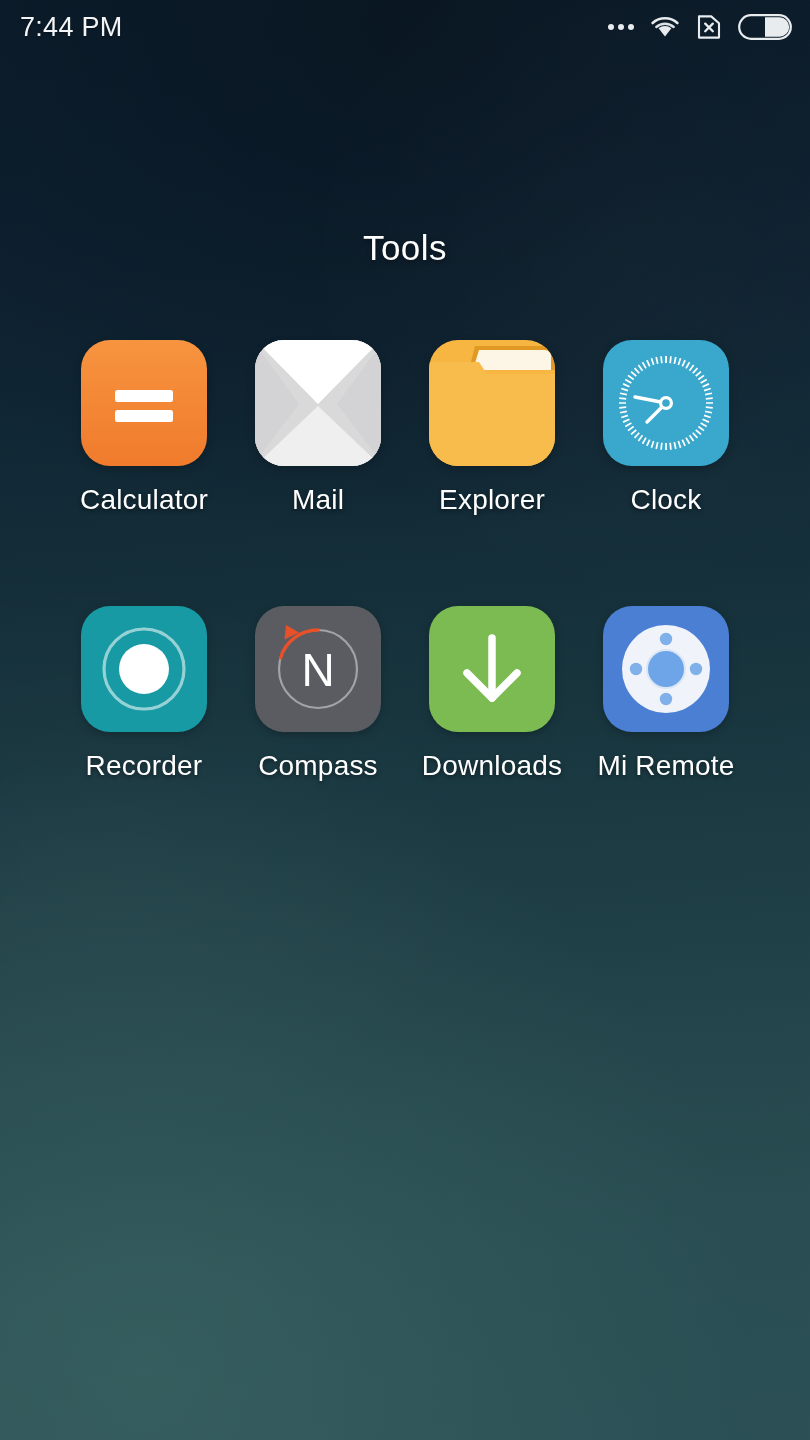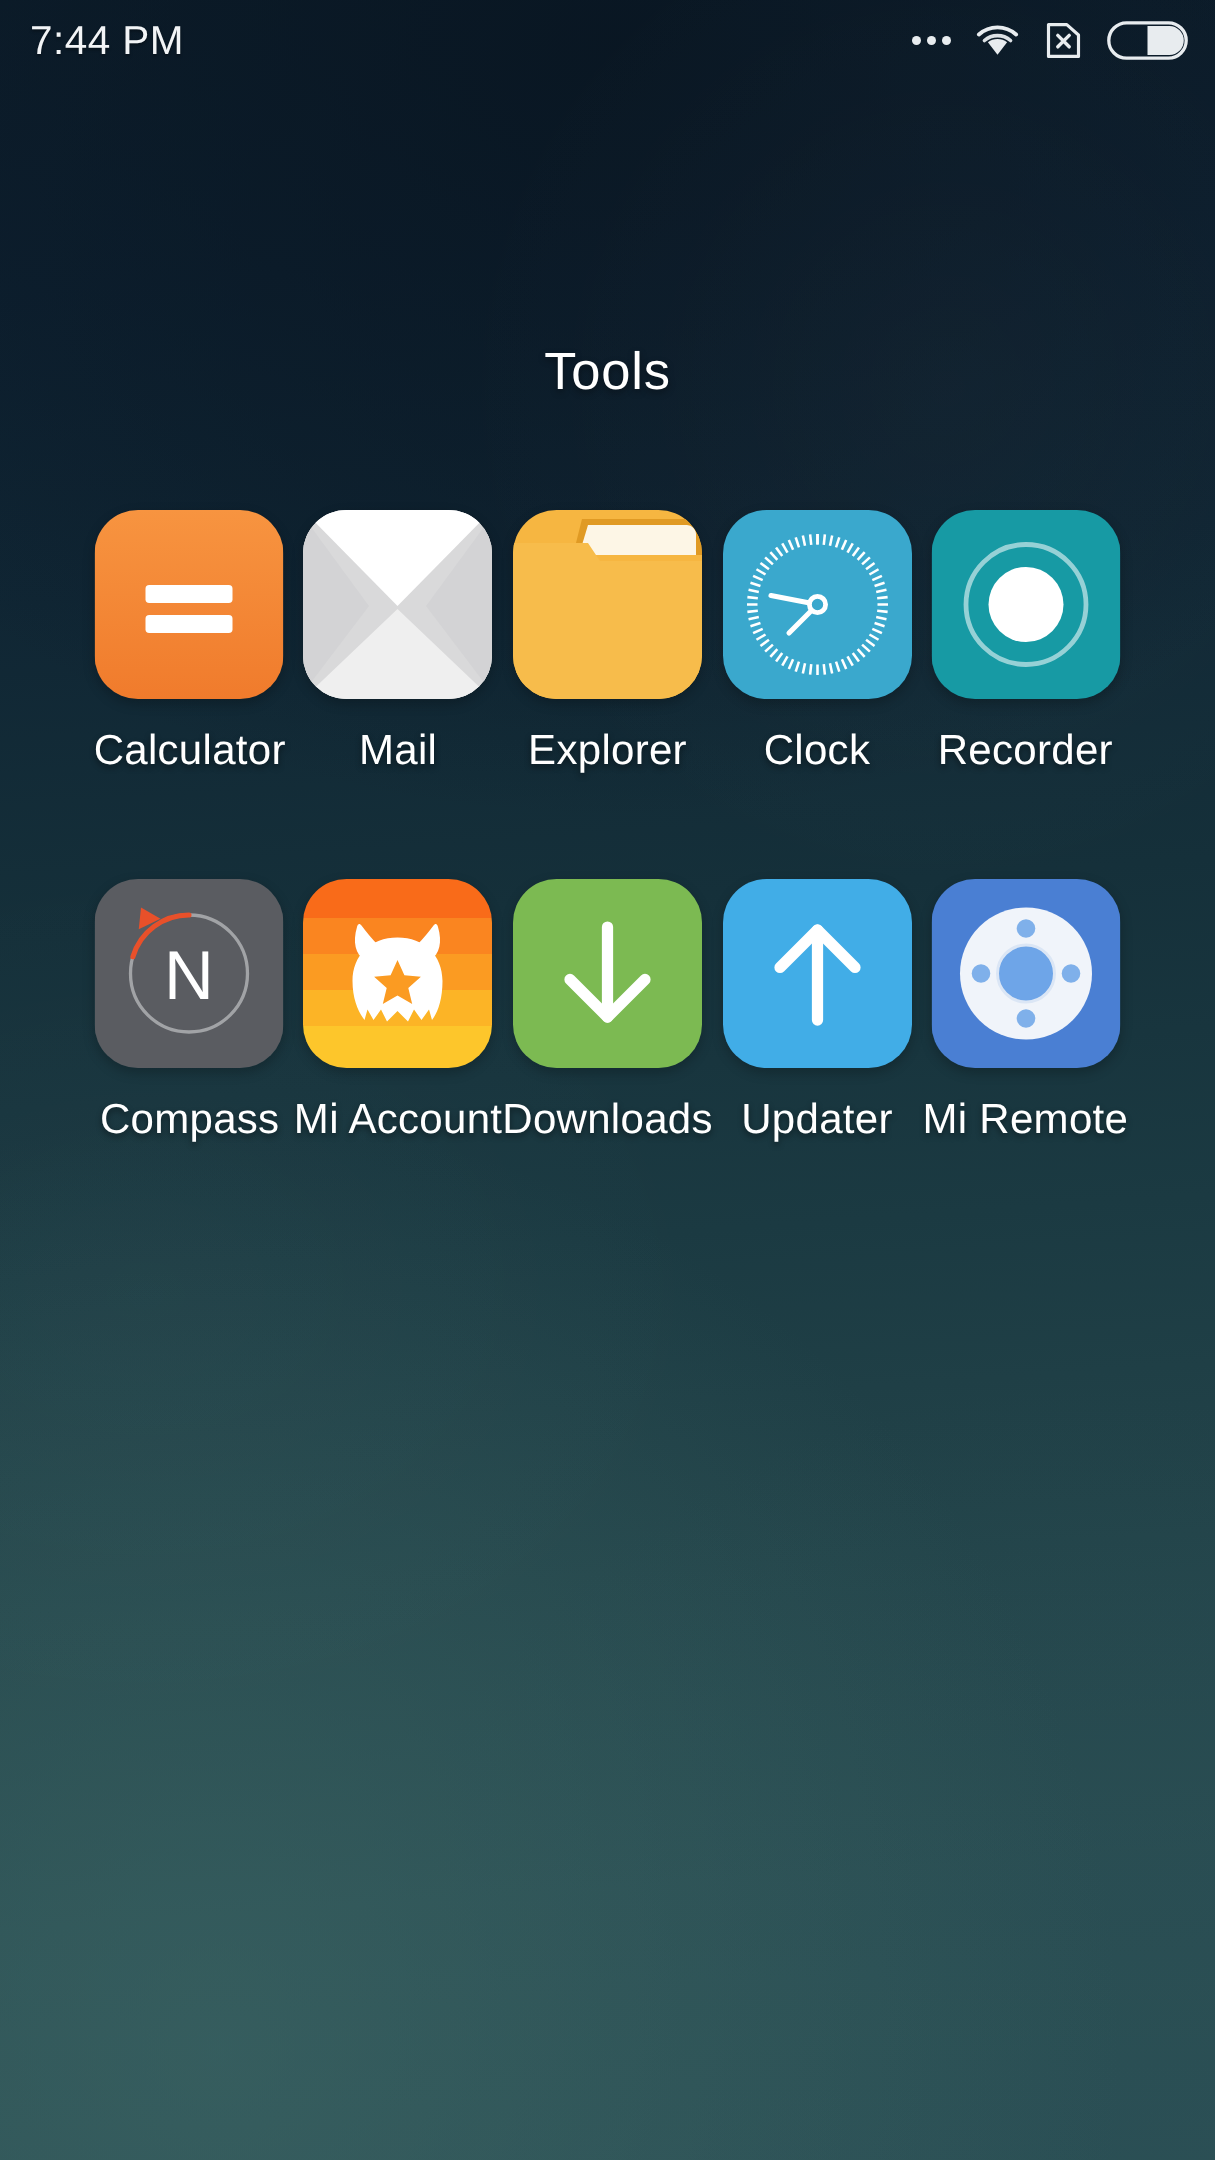--- a/index.html
+++ b/index.html
@@ -101,22 +101,22 @@
     z-index: 4;
   }
 
   
   .app-grid {
     position: absolute;
     top: 340px;
     left: 57px;
     width: 696px;
     display: grid;
-    grid-template-columns: repeat(5, 1fr);
-    row-gap: 70px;
+    grid-template-columns: repeat(4, 1fr);
+    row-gap: 90px;
     z-index: 3;
   }
   .app-cell {
     display: flex;
     flex-direction: column;
     align-items: center;
     cursor: pointer;
   }
   .app-icon {
     width: 126px;
@@ -446,60 +446,32 @@
           <path d="M63 24 A39 39 0 0 0 25.6 51.8" fill="none" stroke="#e8502a" stroke-width="3.4" stroke-linecap="round"></path>
           <path d="M31 19 L44 26.5 L29.5 33.5 Z" fill="#e8502a"></path>
           <text x="63" y="80" font-family="'Liberation Sans', sans-serif" font-size="46" font-weight="300" fill="#ffffff" text-anchor="middle">N</text>
         </svg>
       </div>
       <div class="app-label">Compass</div>
     </div>
 
 
 
-    <div class="app-cell">
-      <div class="app-icon">
-        <svg viewBox="0 0 126 126">
-          <rect x="0" y="0" width="126" height="26" fill="#f96b19"></rect>
-          <rect x="0" y="26" width="126" height="24" fill="#fa8520"></rect>
-          <rect x="0" y="50" width="126" height="24" fill="#fb9b22"></rect>
-          <rect x="0" y="74" width="126" height="24" fill="#fcb426"></rect>
-          <rect x="0" y="98" width="126" height="28" fill="#fdc62b"></rect>
-          <g fill="#ffffff">
-            <path d="M36 32 C33 42 35 50 41 54 L50 44 C46 40 42 35 39 31 C38 29.5 36.5 29.5 36 32 Z"></path>
-            <path d="M90 32 C93 42 91 50 85 54 L76 44 C80 40 84 35 87 31 C88 29.5 89.5 29.5 90 32 Z"></path>
-            <path d="M63 39 C45 39 33 51 33 68 C33 80 37 89 41 94 L43 87 L47 94 L52 87 L56 95 L63 88 L70 95 L74 87 L79 94 L84 87 L86 94 C90 89 93 80 93 68 C93 51 81 39 63 39 Z"></path>
-          </g>
-          <path d="M63 54 L67.6 64.2 L78.6 65.2 L70.2 72.6 L72.8 83.4 L63 77.6 L53.2 83.4 L55.8 72.6 L47.4 65.2 L58.4 64.2 Z" fill="#fb9b22"></path>
-        </svg>
-      </div>
-      <div class="app-label">Mi Account</div>
-    </div>
 
     <div class="app-cell">
       <div class="app-icon">
         <svg viewBox="0 0 126 126">
           <rect width="126" height="126" fill="#7cba52"></rect>
           <line x1="63" y1="32" x2="63" y2="92" stroke="#ffffff" stroke-width="7.5" stroke-linecap="round"></line>
           <path d="M38 67 L63 92 L88 67" fill="none" stroke="#ffffff" stroke-width="7.5" stroke-linecap="round" stroke-linejoin="round"></path>
         </svg>
       </div>
       <div class="app-label">Downloads</div>
     </div>
 
-    <div class="app-cell">
-      <div class="app-icon">
-        <svg viewBox="0 0 126 126">
-          <rect width="126" height="126" fill="#41ade7"></rect>
-          <line x1="63" y1="94" x2="63" y2="34" stroke="#ffffff" stroke-width="7.5" stroke-linecap="round"></line>
-          <path d="M38 59 L63 34 L88 59" fill="none" stroke="#ffffff" stroke-width="7.5" stroke-linecap="round" stroke-linejoin="round"></path>
-        </svg>
-      </div>
-      <div class="app-label">Updater</div>
-    </div>
 
     <div class="app-cell">
       <div class="app-icon">
         <svg viewBox="0 0 126 126">
           <rect width="126" height="126" fill="#4a7fd3"></rect>
           <circle cx="63" cy="63" r="44" fill="#f0f4fa"></circle>
           <circle cx="63" cy="63" r="19" fill="#6ea5e8"></circle>
           <circle cx="63" cy="63" r="19" fill="none" stroke="#dbe6f5" stroke-width="2"></circle>
           <circle cx="63" cy="33" r="6.2" fill="#7fb0ea"></circle>
           <circle cx="63" cy="93" r="6.2" fill="#7fb0ea"></circle>

